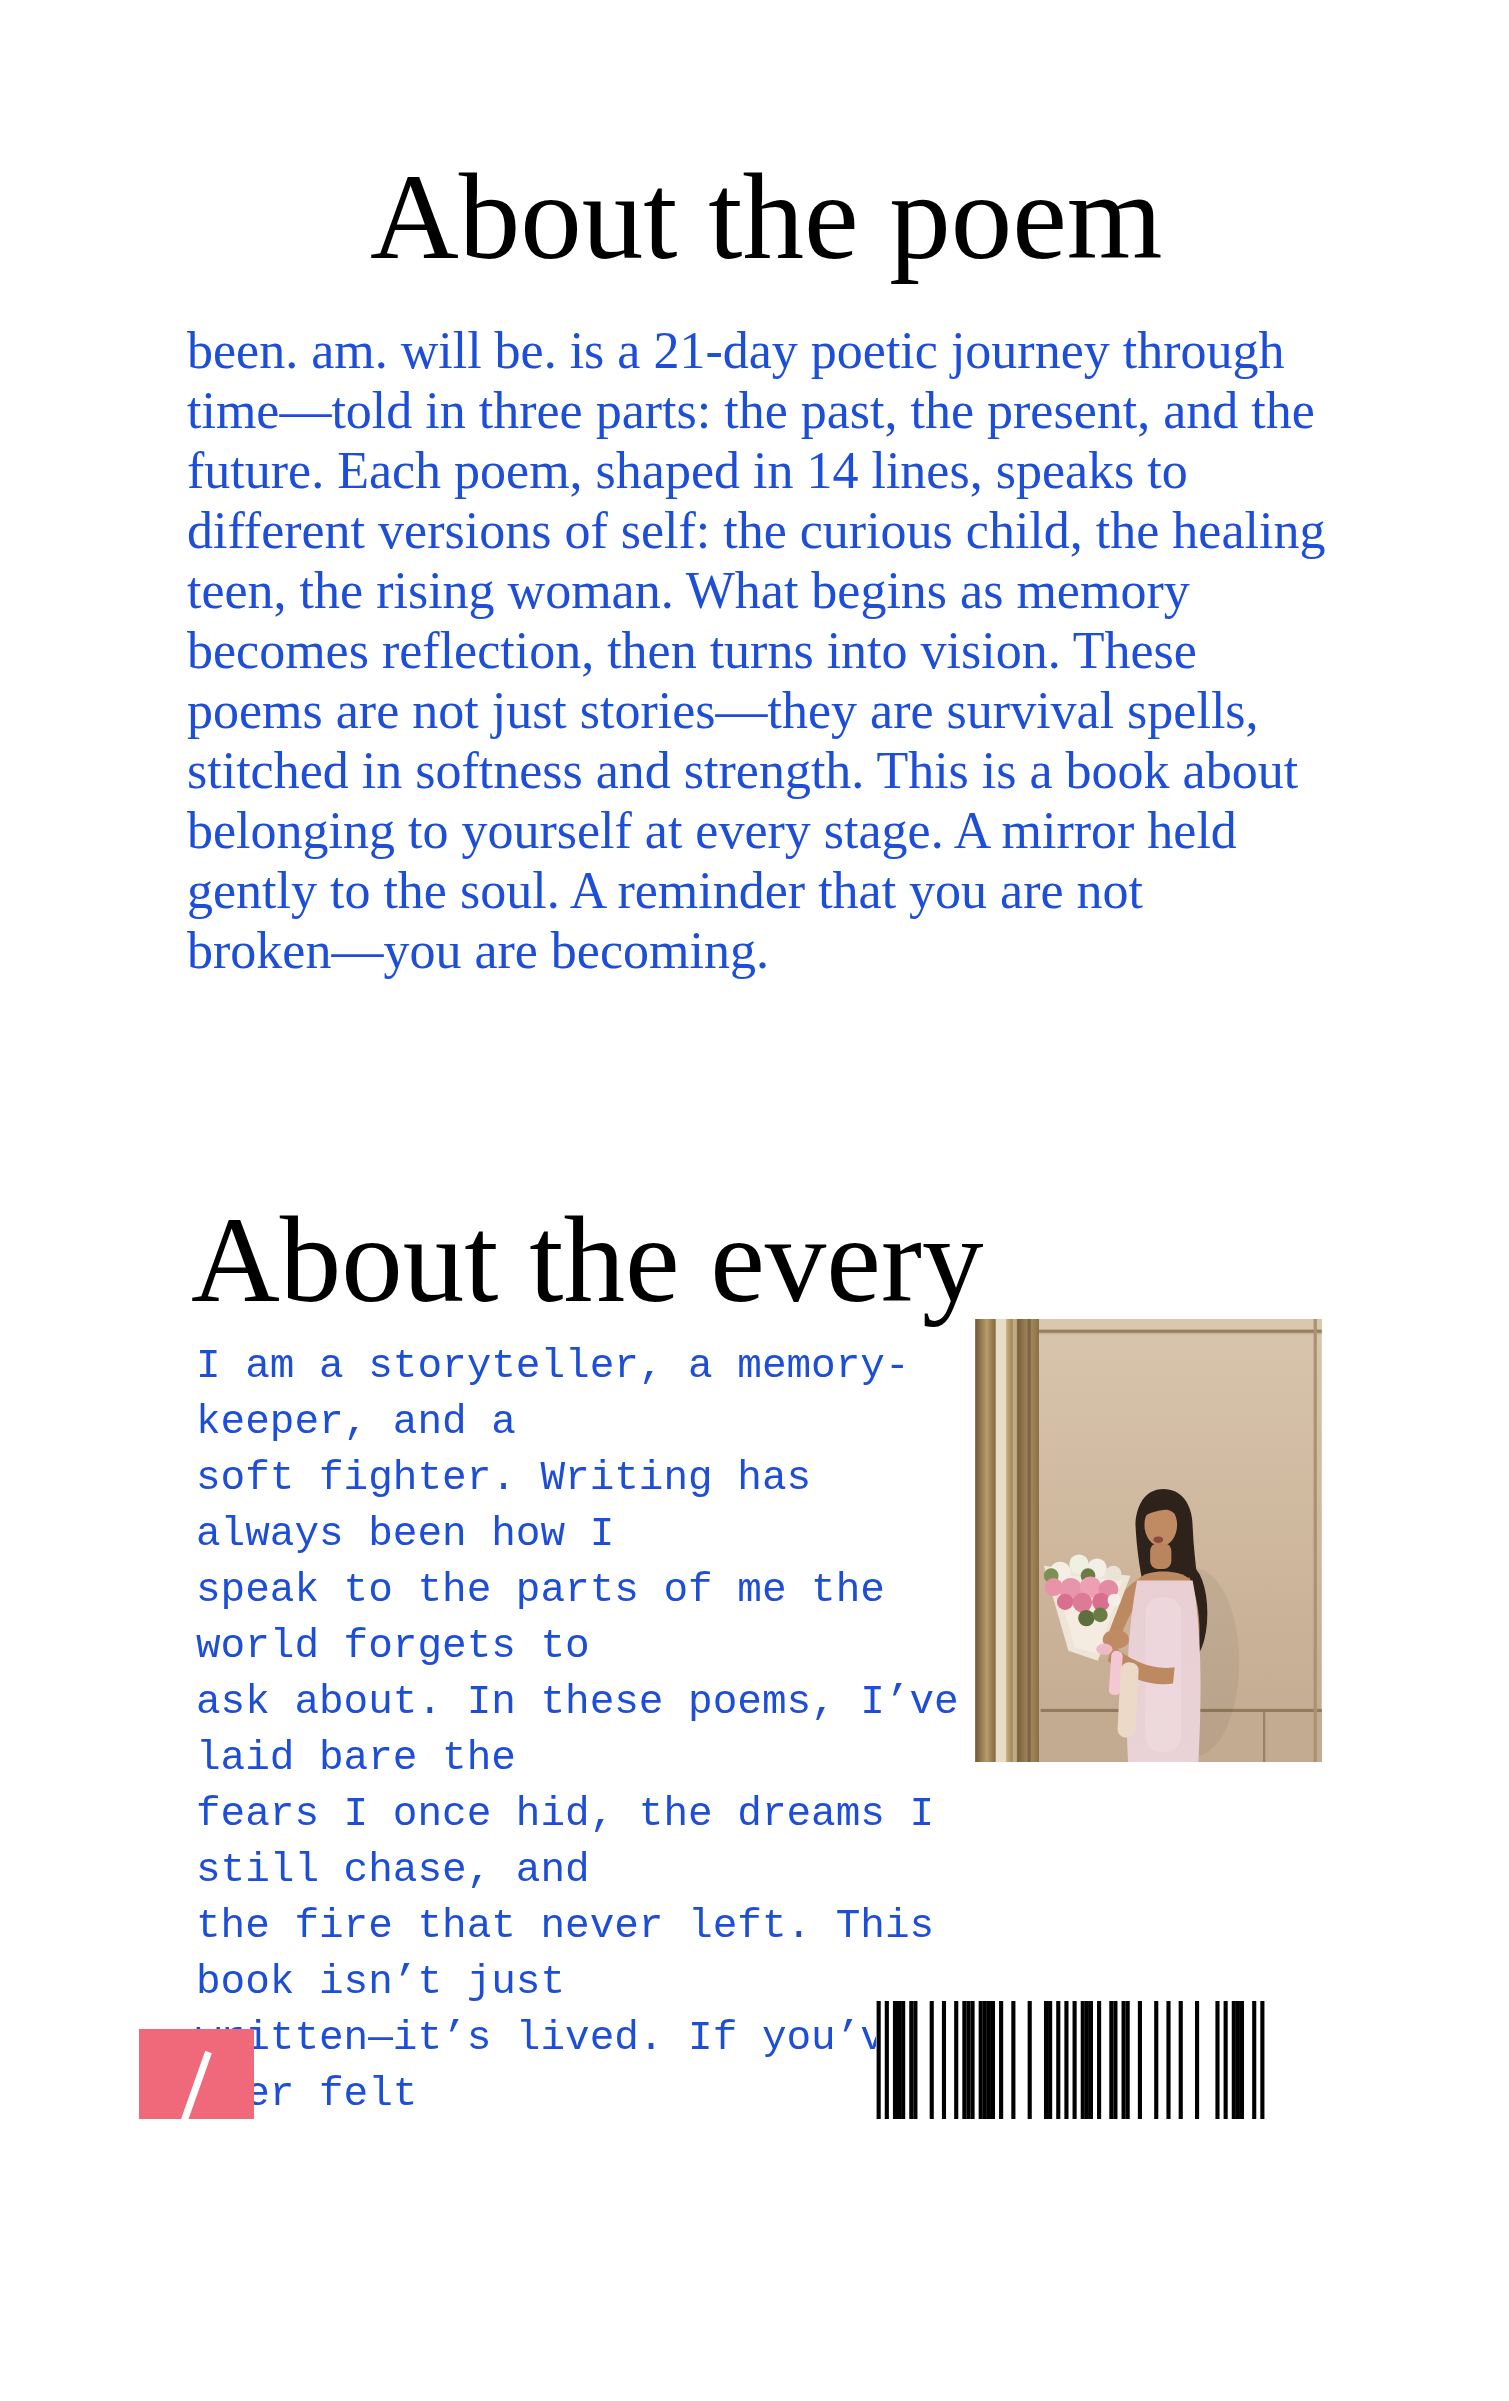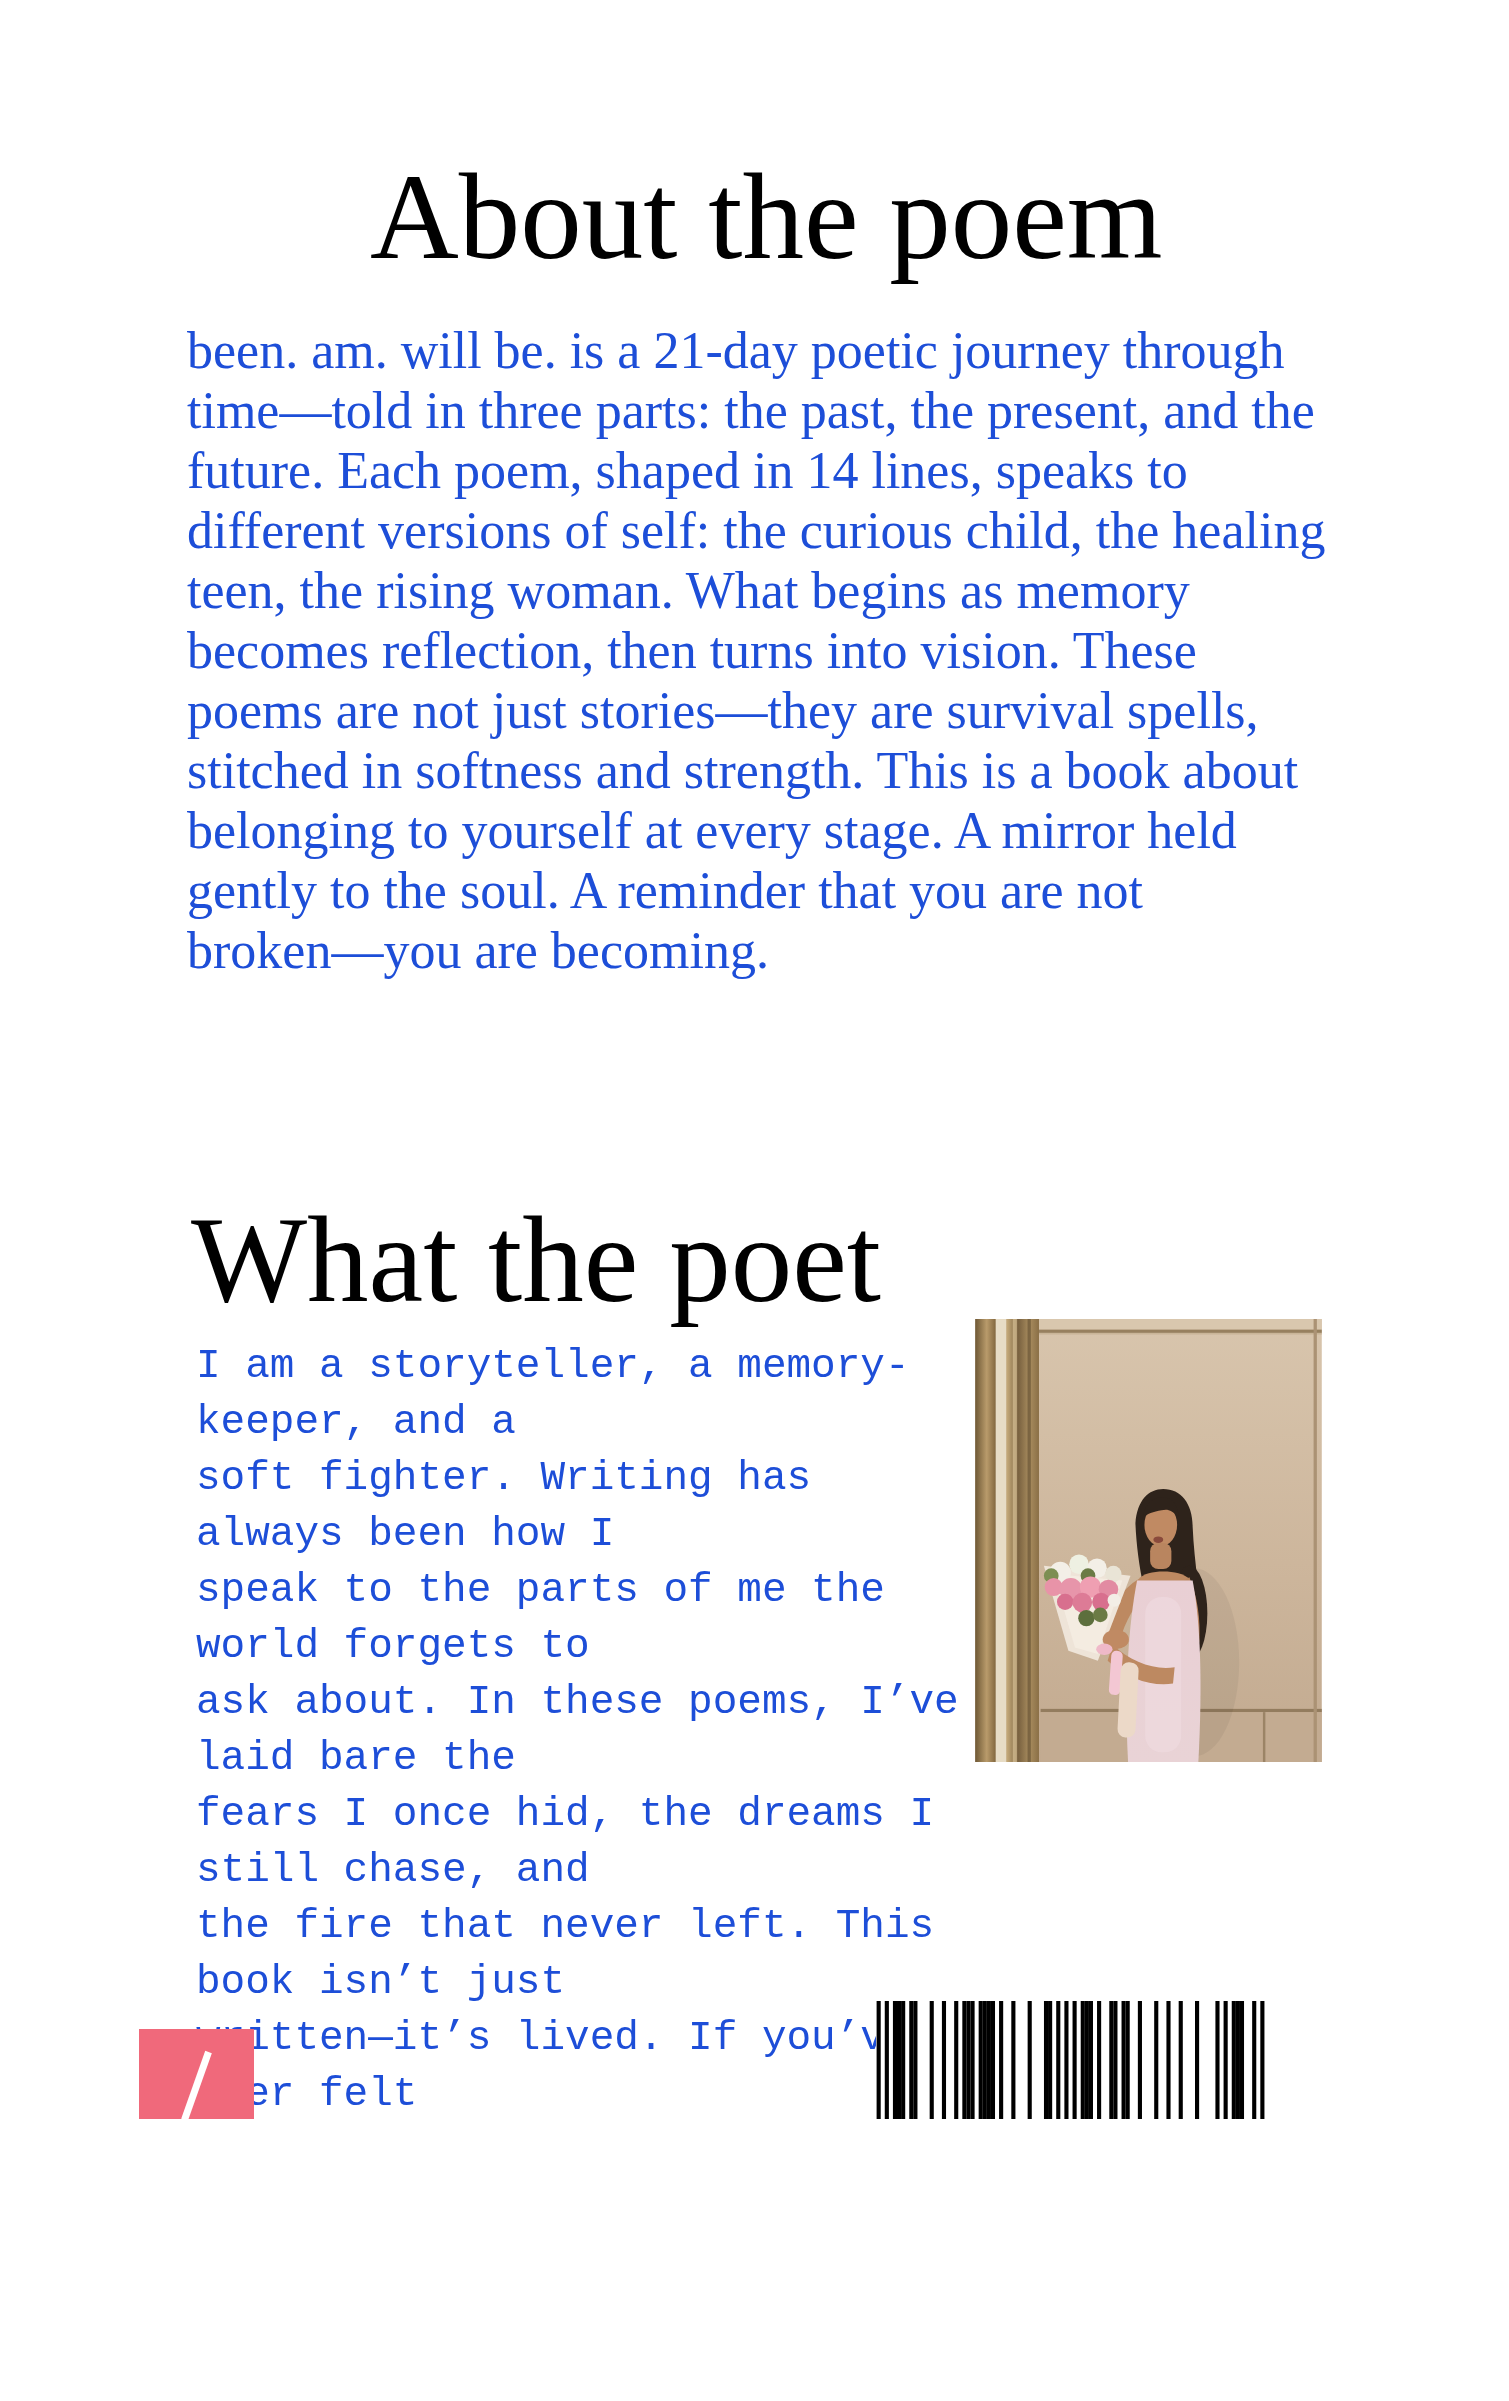--- a/index.html
+++ b/index.html
@@ -95,21 +95,21 @@
 future. Each poem, shaped in 14 lines, speaks to
 different versions of self: the curious child, the healing
 teen, the rising woman. What begins as memory
 becomes reflection, then turns into vision. These
 poems are not just stories—they are survival spells,
 stitched in softness and strength. This is a book about
 belonging to yourself at every stage. A mirror held
 gently to the soul. A reminder that you are not
 broken—you are becoming.</div>
 
-  <div class="abs title" id="poet-title">What the poet</div>
+  <div class="abs title" id="poet-title">About the every</div>
 
   <div class="abs body-text" id="poet-body">I am a storyteller, a memory-keeper, and a
 soft fighter. Writing has always been how I
 speak to the parts of me the world forgets to
 ask about. In these poems, I’ve laid bare the
 fears I once hid, the dreams I still chase, and
 the fire that never left. This book isn’t just
 written—it’s lived. If you’ve ever felt
 unseen, unheard, or uncertain, I hope these
 words find you like light finds cracks: softly,

